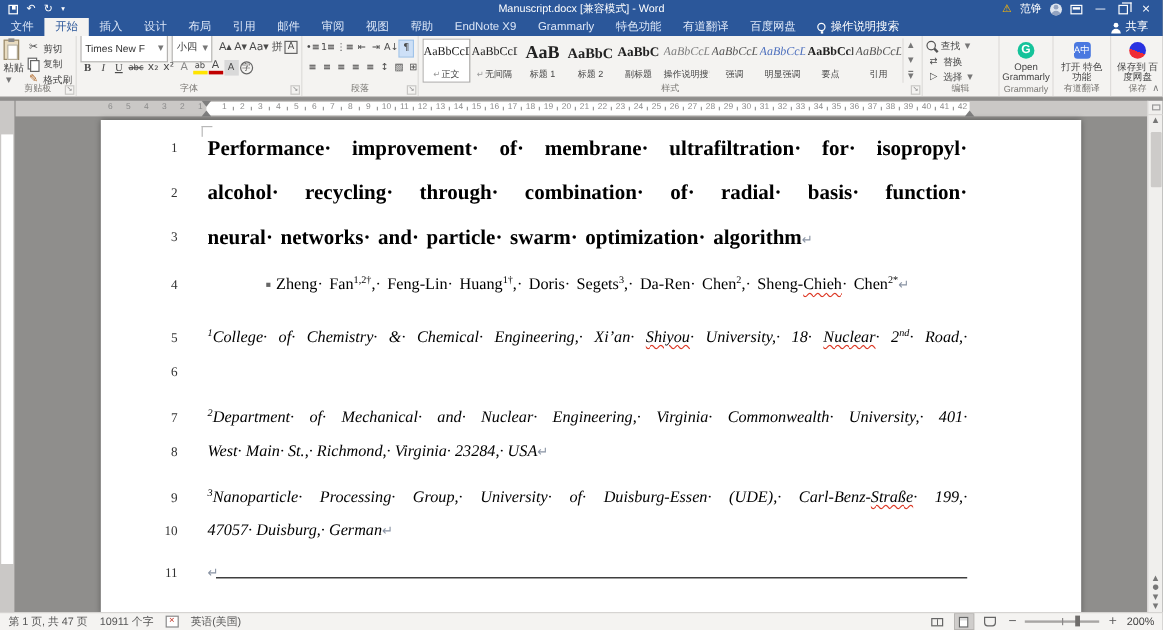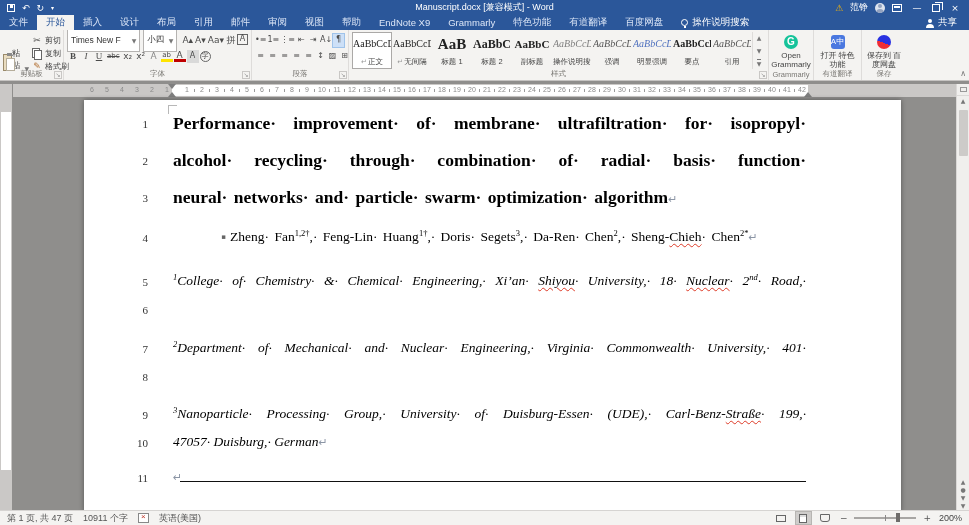--- a/index.html
+++ b/index.html
@@ -36,21 +36,21 @@
 .person::after{content:"";position:absolute;left:0;bottom:-1px;width:8px;height:4px;border-radius:4px 4px 0 0;background:#fff}
 
 
 .ribbon{position:absolute;top:30px;left:0;right:0;height:51px;background:#f4f3f1;border-bottom:1px solid #c6c4c2;display:flex;overflow:hidden}
 .grp{position:relative;border-right:1px solid #dedcda;height:100%;padding:2px 3px 12px;flex:none}
 .glabel{position:absolute;bottom:1px;left:0;right:0;text-align:center;font-size:7.5px;color:#7a7874;white-space:nowrap}
 .launch{position:absolute;right:1px;bottom:1px;font-size:6px;color:#8a8a8a;border:1px solid #c9c7c5;width:8px;height:8px;line-height:6px;text-align:center;font-family:"DejaVu Sans",sans-serif}
 .collapse{position:absolute;right:3px;bottom:2px;color:#777;font-size:8px;font-family:"DejaVu Sans",sans-serif}
 .g-clip{width:64px}
 .gbody{display:flex;gap:2px}
-.pastebtn{width:26px;display:flex;align-items:flex-end;font-size:8.5px;color:#444}
+.pastebtn{width:26px;display:flex;flex-direction:column;align-items:flex-start;font-size:8.5px;color:#444}
 .pasteicon{width:13px;height:17px;background:#e9dcc0;border:1px solid #9a8a6a;position:relative;margin:1px 0}
 .pasteicon::before{content:"";position:absolute;top:-2px;left:3px;width:5px;height:3px;background:#8a8a8a}
 .pasteicon::after{content:"";position:absolute;left:2px;top:3px;width:7px;height:11px;background:#fff;border:1px solid #b5ad9a}
 .clipcol{display:flex;flex-direction:column;justify-content:flex-start;gap:1px;padding-top:2px}
 .sbtn{display:flex;align-items:center;gap:2px;font-size:8px;color:#444;height:12px;white-space:nowrap}
 .ic{min-width:12px;height:13px;display:inline-flex;align-items:center;justify-content:center;font-size:9px;color:#4a4a4a;font-family:"DejaVu Sans",sans-serif;padding:0 1px;line-height:12px}
 .cpy{position:relative;width:11px;height:11px}
 .cpy::before{content:"";position:absolute;left:1px;top:0;width:6px;height:8px;border:1px solid #666;background:#fff}
 .cpy::after{content:"";position:absolute;left:3px;top:2px;width:6px;height:8px;border:1px solid #666;background:#fff}
 .pntr{color:#b06a2a}
@@ -332,20 +332,37 @@
       <div class="gal-arrows">
         <span>▲</span>
         <span>▼</span>
         <span style="border-top:1px solid #777">▼</span>
       </div>
     </div>
     <div class="glabel">样式</div>
     <span class="launch">↘</span>
   </div>
 
+  <div class="grp g-edit">
+    <div class="sbtn">
+        <span class="mag"></span>
+        <span>查找</span>
+        <span class="da">▼</span>
+      </div>
+    <div class="sbtn">
+        <span class="ic" style="font-size:8px">⇄</span>
+        <span>替换</span>
+      </div>
+    <div class="sbtn">
+        <span class="ic" style="font-size:8px">▷</span>
+        <span>选择</span>
+        <span class="da">▼</span>
+      </div>
+    <div class="glabel">编辑</div>
+  </div>
 
   <div class="grp g-gram">
     <div class="bigbtn">
       <span class="gicon">G</span>
       <span>Open Grammarly</span>
     </div>
     <div class="glabel">Grammarly</div>
   </div>
 
   <div class="grp g-youdao">
@@ -490,20 +507,21 @@
       </div>
       <div class="docline f" style="top: 200px;">
         <span class="lnum">6</span>
       </div>
       <div class="docline f j" style="top: 239px;">
         <span class="lnum">7</span>
         <span class="ltext"><span class="sup">2</span><span>Department· of· Mechanical· and· Nuclear· Engineering,· Virginia· Commonwealth· University,· 401·</span></span>
       </div>
       <div class="docline f" style="top: 267px;">
         <span class="lnum">8</span>
+        <span class="ltext"><span>West· Main· St.,· Richmond,· Virginia· 23284,· USA</span><span class="pil">↵</span></span>
       </div>
       <div class="docline f j" style="top: 305px;">
         <span class="lnum">9</span>
         <span class="ltext"><span class="sup">3</span><span>Nanoparticle· Processing· Group,· University· of· Duisburg-Essen· (UDE),· Carl-Benz-</span><span class="sq">Straße</span><span>· 199,·</span></span>
       </div>
       <div class="docline f" style="top: 333px;">
         <span class="lnum">10</span>
         <span class="ltext"><span>47057· Duisburg,· German</span><span class="pil">↵</span></span>
       </div>
       <div class="docline rl" style="top: 368px;">

